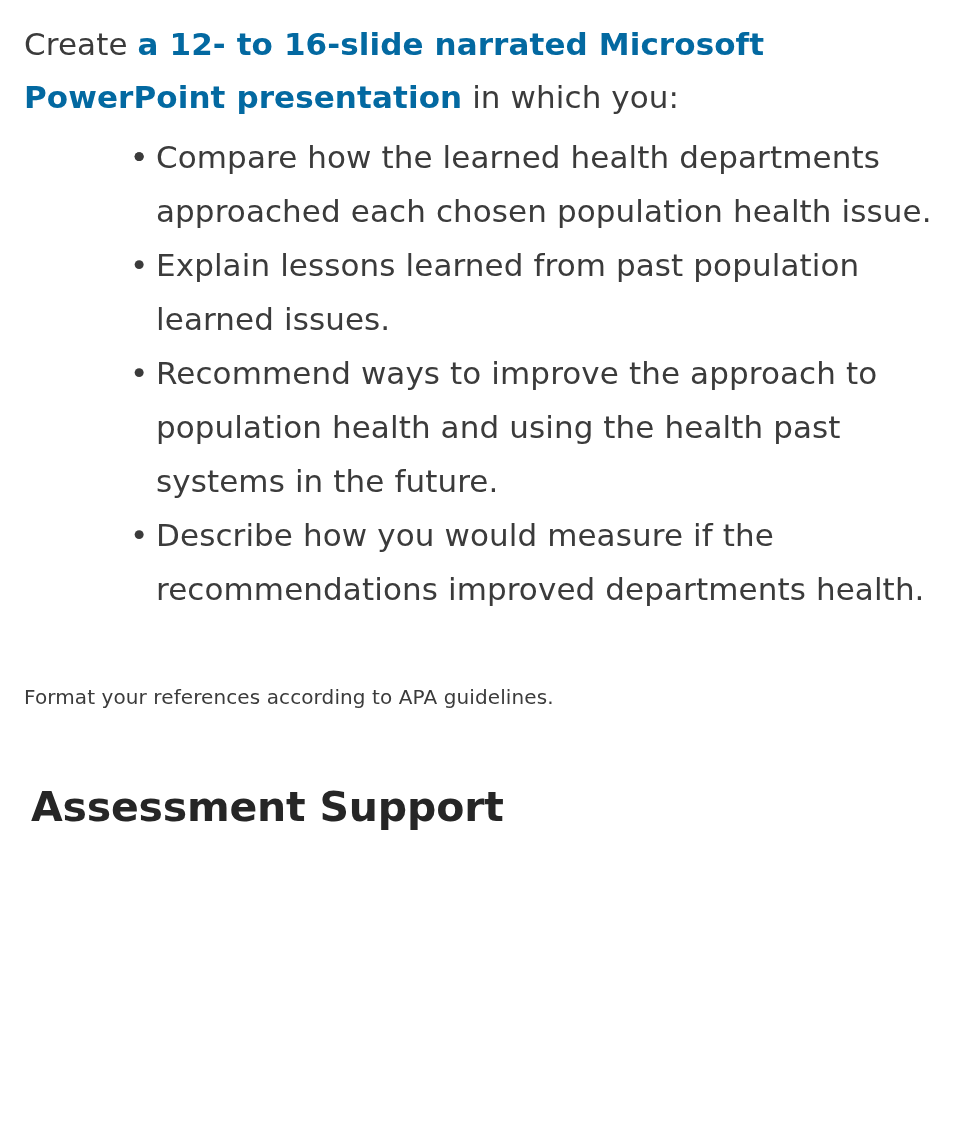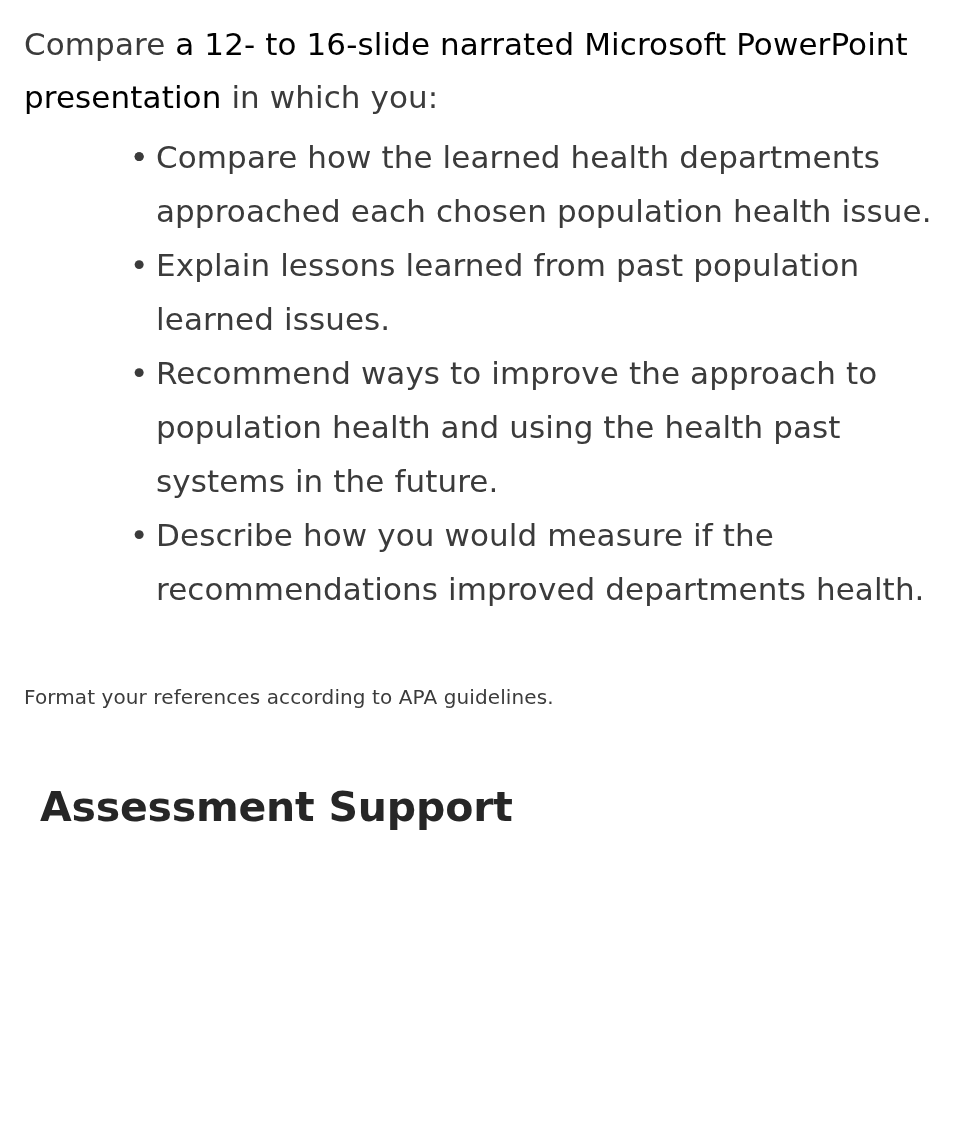--- a/index.html
+++ b/index.html
@@ -36,22 +36,22 @@
   
   .intro {
     font-size: 31px;
     line-height: 53px;
     color: #3b3b3b;
     font-weight: 400;
     letter-spacing: 0.1px;
     margin: 0;
   }
   .intro .strong {
-    font-weight: 400;
-    color: #000000;
+    font-weight: 700;
+    color: #0369a1;
   }
 
   
   .bullet-list {
     list-style: none;
     margin: 0;
     padding: 0;
     position: relative;
   }
   .bullet-item {
@@ -90,36 +90,36 @@
   }
   .para-references {
     margin-top: 54px;
   }
   .para-submit {
     margin-top: 54px;
   }
 
   
   .section-heading {
-    margin: 16px;
+    margin: 7px;
     margin-top: 58px;
     font-size: 41px;
     line-height: 50px;
     font-weight: 700;
     color: #262626;
     letter-spacing: -0.2px;
   }
 </style>
 </head>
 <body>
 
 <div class="page">
   <div class="content">
 
-    <p class="intro"><span>Compare </span><span class="strong">a 12- to 16-slide narrated Microsoft PowerPoint presentation</span><span> in which you:</span></p>
+    <p class="intro"><span>Create </span><span class="strong">a 12- to 16-slide narrated Microsoft PowerPoint presentation</span><span> in which you:</span></p>
 
     <div class="list-wrap">
       <ul class="bullet-list">
 
         <li class="bullet-item">
           <span class="marker">•</span>
         </li>
 
         <li class="bullet-item">
           <span class="marker">•</span>

